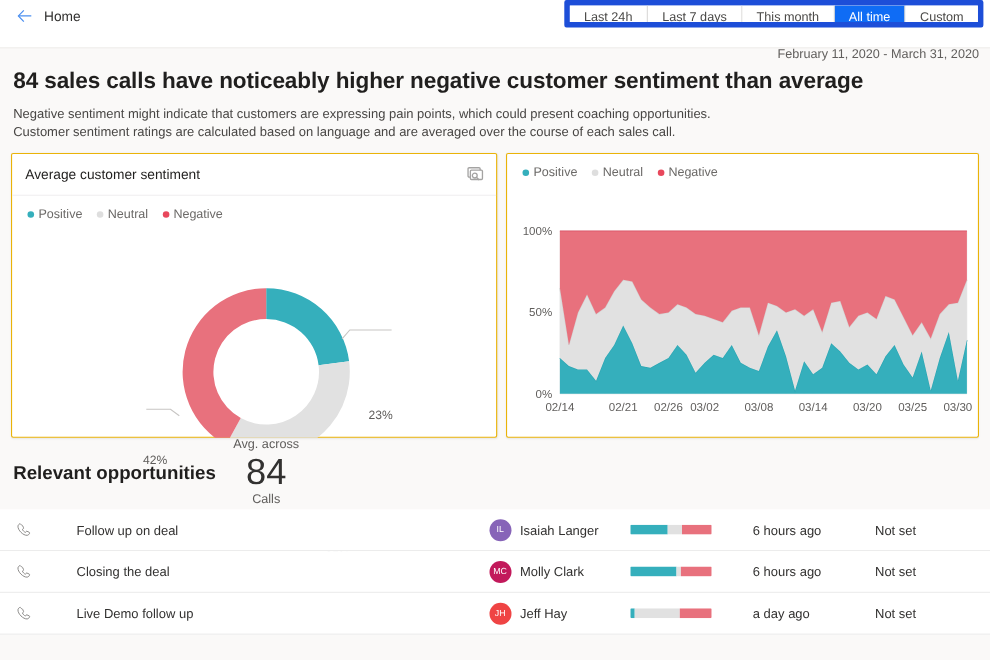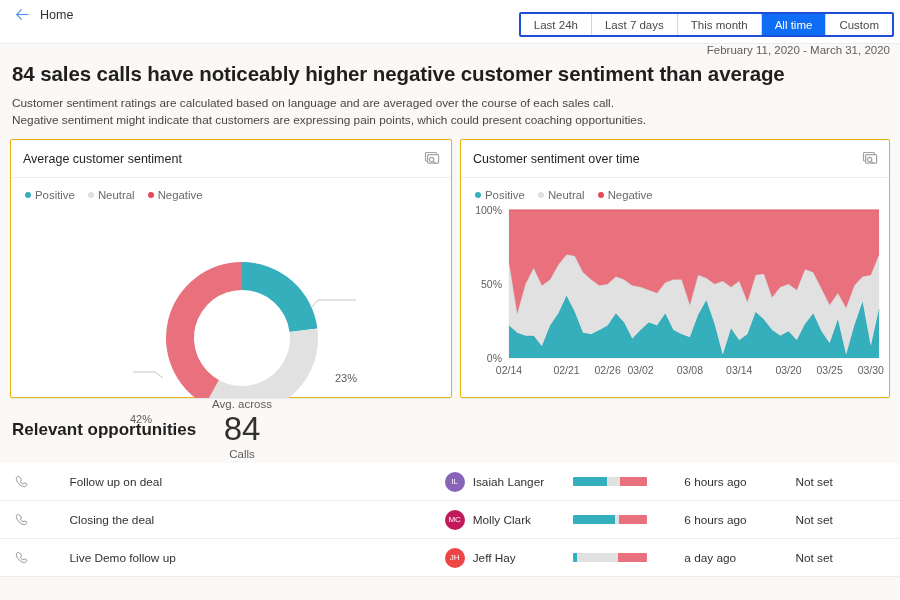--- a/index.html
+++ b/index.html
@@ -20,23 +20,23 @@
   }
   .home-link {
     position: absolute; left: 14px; top: 6px;
     display: flex; align-items: center; gap: 9px;
     cursor: pointer;
   }
   .back-arrow { width: 17px; height: 17px; display: block; }
   .home-label { font-size: 12.5px; color: #323130; }
 
   .pivot {
-    position: absolute; right: 6px; top: 12px;
+    position: absolute; right: 6px; top: 0;
     display: flex;
-    border: 2px solid #1d4ed8;
+    border: 5px solid #1d4ed8;
     border-radius: 2px;
     overflow: hidden;
     background: #fff;
     height: 25px;
   }
   .pivot-btn {
     font-size: 11.5px;
     color: #4a4947;
     padding: 0 13px;
     height: 23px;
@@ -174,22 +174,22 @@
       <button class="pivot-btn">This month</button>
       <button class="pivot-btn active">All time</button>
       <button class="pivot-btn">Custom</button>
     </div>
   </div>
 
   <div class="daterange">February 11, 2020 - March 31, 2020</div>
 
   <div class="headline">84 sales calls have noticeably higher negative customer sentiment than average</div>
   <div class="subtext">
+    <div>Negative sentiment might indicate that customers are expressing pain points, which could present coaching opportunities.</div>
     <div>Customer sentiment ratings are calculated based on language and are averaged over the course of each sales call.</div>
-    <div>Negative sentiment might indicate that customers are expressing pain points, which could present coaching opportunities.</div>
   </div>
 
   <div class="card" id="card-donut">
     <div class="card-head">
       <span class="card-title">Average customer sentiment</span>
       <span class="card-action">
         <svg viewBox="0 0 18 18" width="18" height="18">
           <rect x="2.5" y="2.5" width="11" height="8.5" rx="1" fill="none" stroke="#6e6c6a" stroke-width="1.2"></rect>
           <rect x="4.6" y="4.7" width="11" height="8.5" rx="1" fill="#fff" stroke="#6e6c6a" stroke-width="1.2"></rect>
           <circle cx="8.6" cy="9.6" r="2.2" fill="none" stroke="#6e6c6a" stroke-width="1.2"></circle>
@@ -227,31 +227,20 @@
       <div class="dc-num">84</div>
       <div class="dc-bot">Calls</div>
     </div>
 
     <div class="pct" id="pct-pos">23%</div>
     <div class="pct" id="pct-neu">35%</div>
     <div class="pct" id="pct-neg">42%</div>
   </div>
 
   <div class="card" id="card-area">
-    <div class="card-head">
-      <span class="card-title">Customer sentiment over time</span>
-      <span class="card-action">
-        <svg viewBox="0 0 18 18" width="18" height="18">
-          <rect x="2.5" y="2.5" width="11" height="8.5" rx="1" fill="none" stroke="#6e6c6a" stroke-width="1.2"></rect>
-          <rect x="4.6" y="4.7" width="11" height="8.5" rx="1" fill="#fff" stroke="#6e6c6a" stroke-width="1.2"></rect>
-          <circle cx="8.6" cy="9.6" r="2.2" fill="none" stroke="#6e6c6a" stroke-width="1.2"></circle>
-          <path d="M10.3 11.4 L12.6 13.7" stroke="#6e6c6a" stroke-width="1.2" fill="none"></path>
-        </svg>
-      </span>
-    </div>
 
     <div class="legend">
       <div class="legend-item">
         <span class="legend-dot" style="background:#35AFBC"></span>
         <span class="legend-label">Positive</span>
       </div>
       <div class="legend-item">
         <span class="legend-dot" style="background:#DEDEDE"></span>
         <span class="legend-label">Neutral</span>
       </div>

